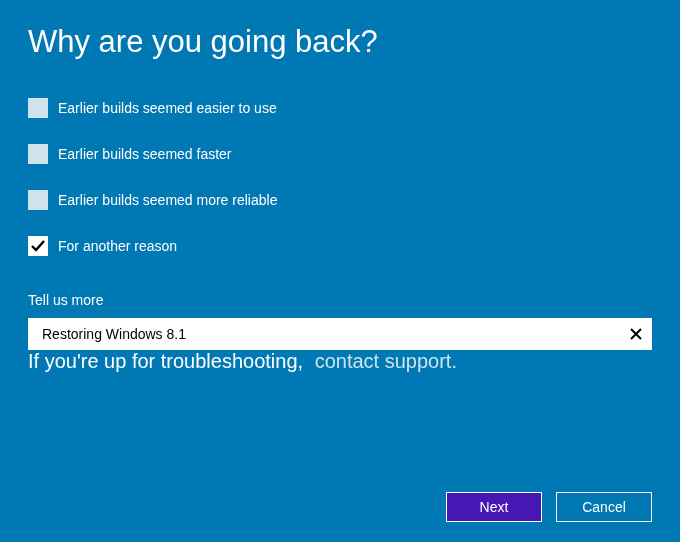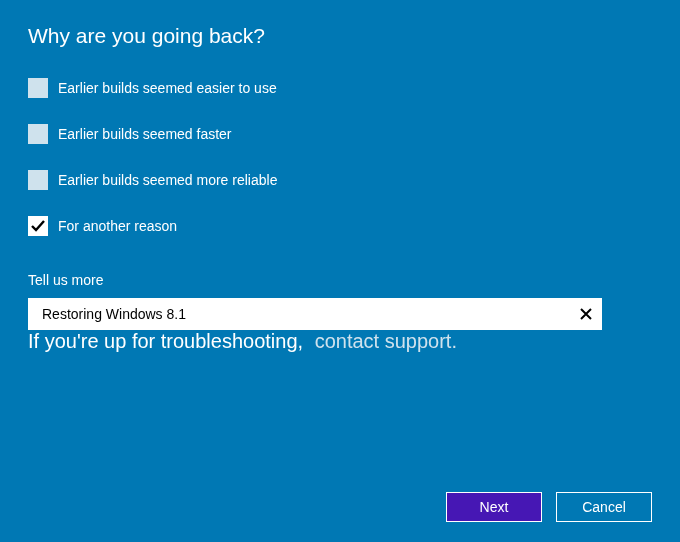--- a/index.html
+++ b/index.html
@@ -9,23 +9,23 @@
       background: #0078b4;
       font-family: "Segoe UI", -apple-system, sans-serif;
       color: #ffffff;
       overflow: hidden;
       position: relative;
     }
     .page {
       padding: 24px 28px;
     }
     .title {
-      font-size: 21px;
+      font-size: 31px;
       font-weight: 300;
-      margin-bottom: 30px;
+      margin-bottom: 38px;
     }
     .checklist {
       display: flex;
       flex-direction: column;
       gap: 26px;
       margin-bottom: 36px;
     }
     .check-row {
       display: flex;
       align-items: center;
@@ -51,21 +51,21 @@
     .check-label {
       font-size: 14px;
       color: #ffffff;
     }
     .tell-more-label {
       font-size: 14px;
       margin-bottom: 10px;
     }
     .input-wrap {
       position: relative;
-      width: 574px;
+      width: 624px;
     }
     .text-input {
       width: 100%;
       height: 32px;
       background: #ffffff;
       border: none;
       padding: 0 40px 0 14px;
       font-size: 14px;
       font-family: inherit;
       color: #000;

